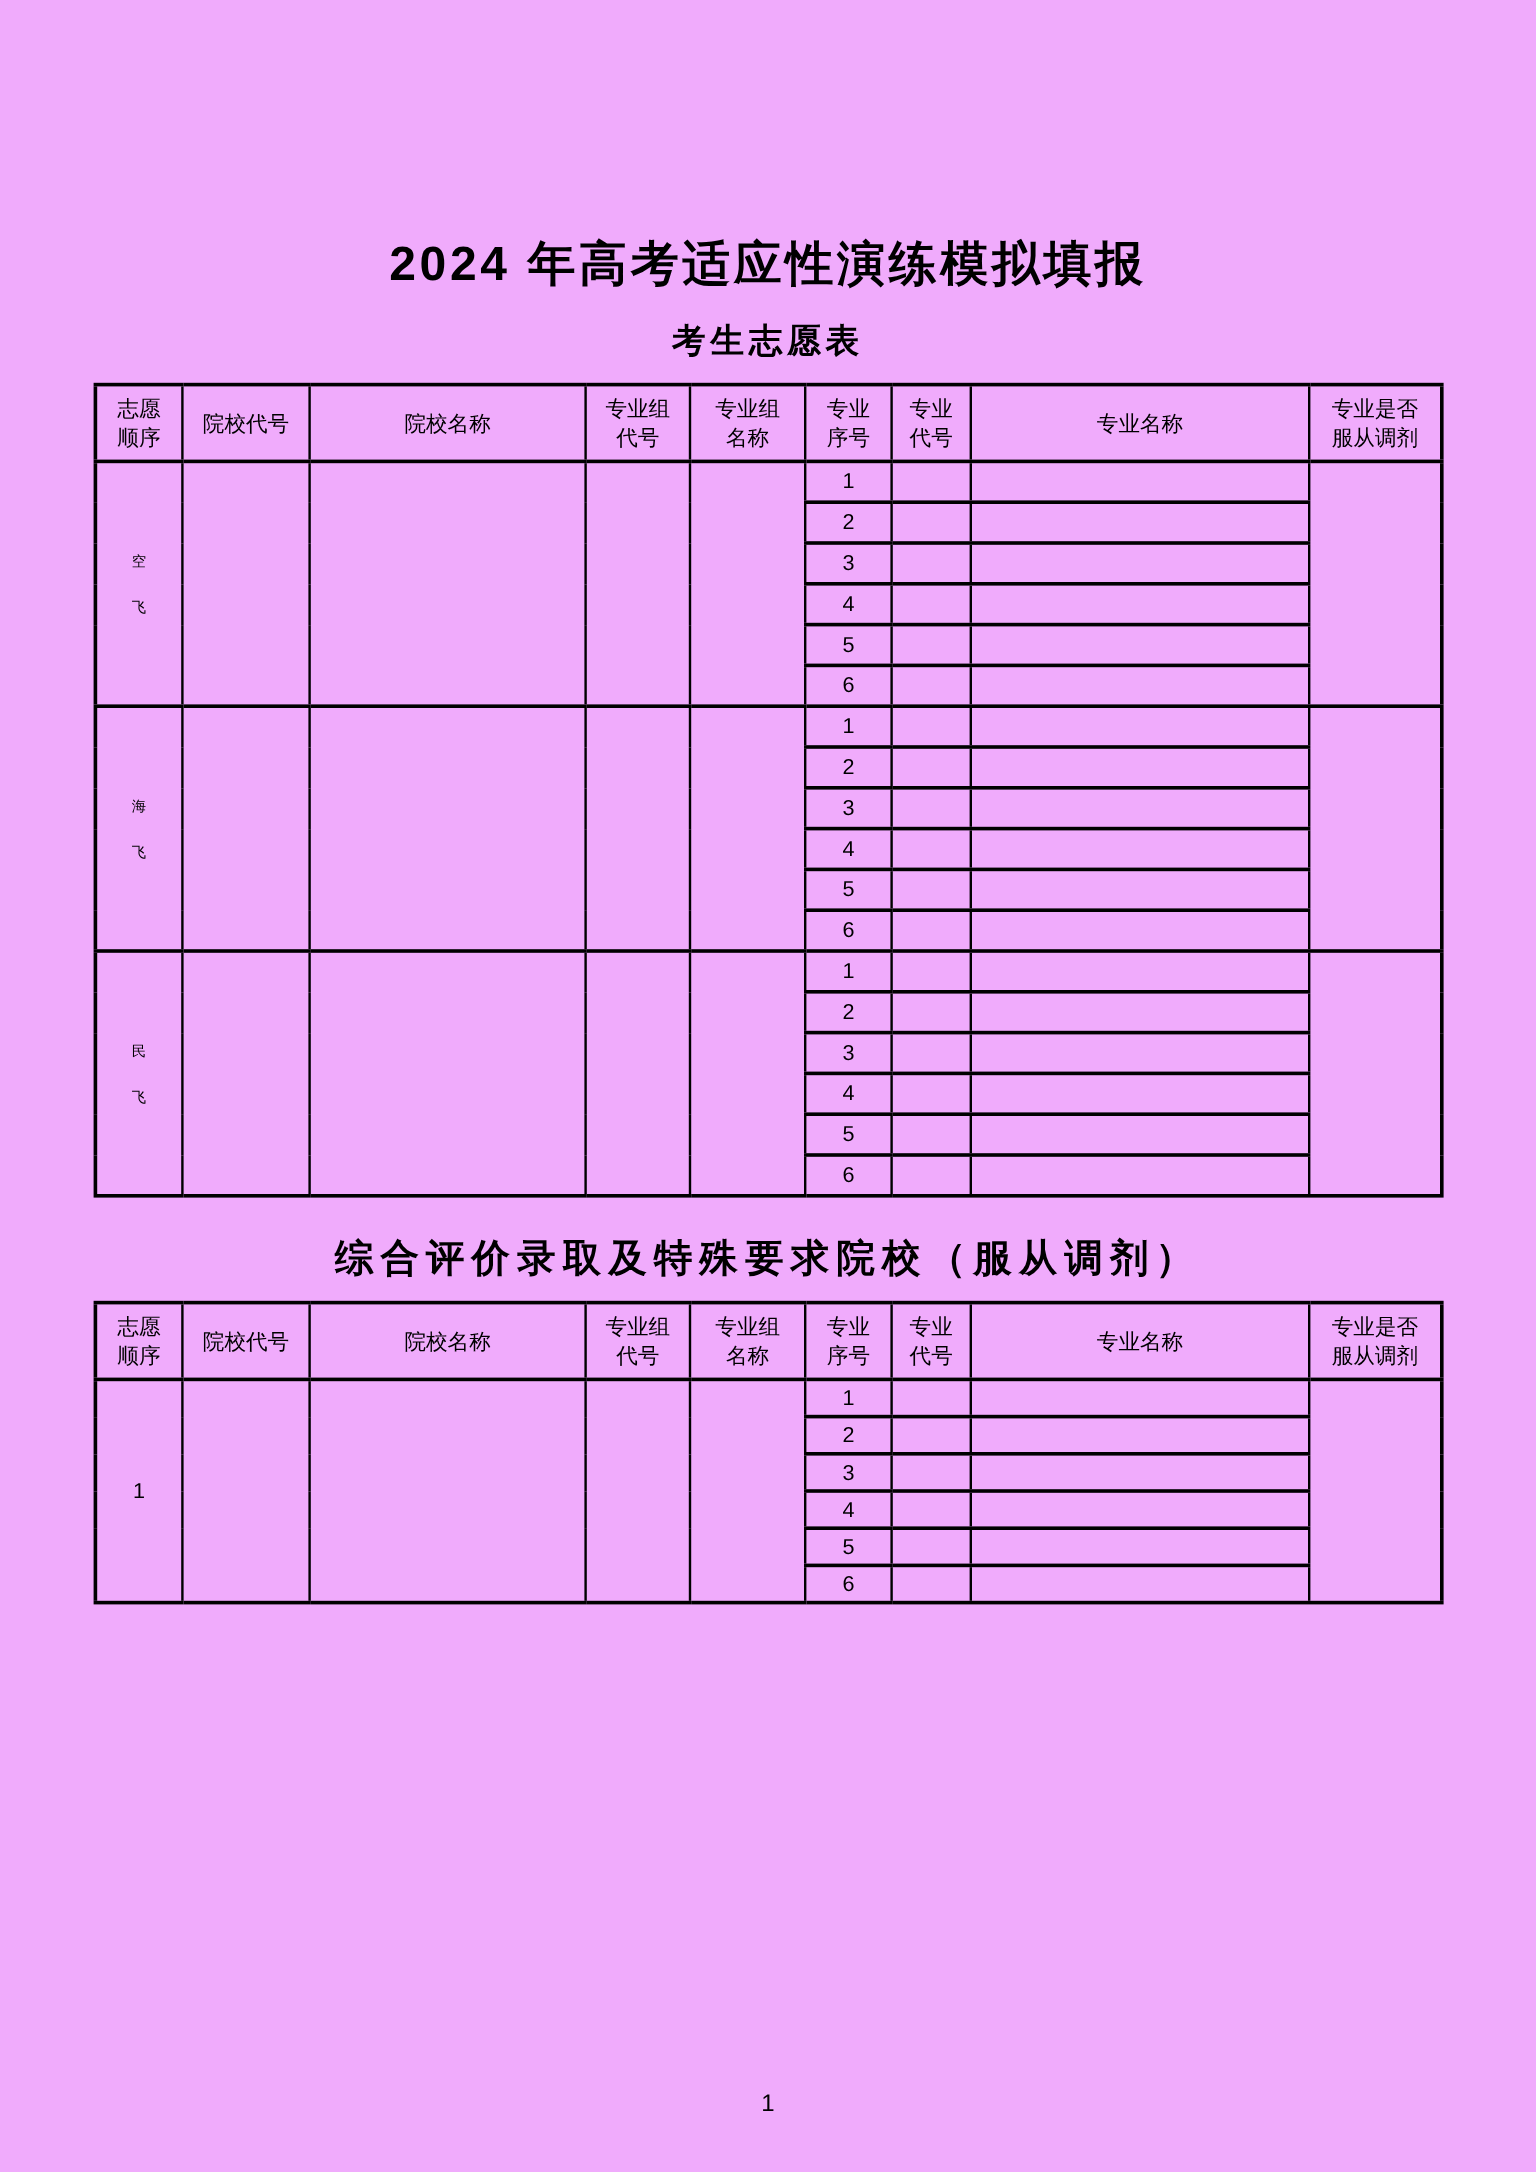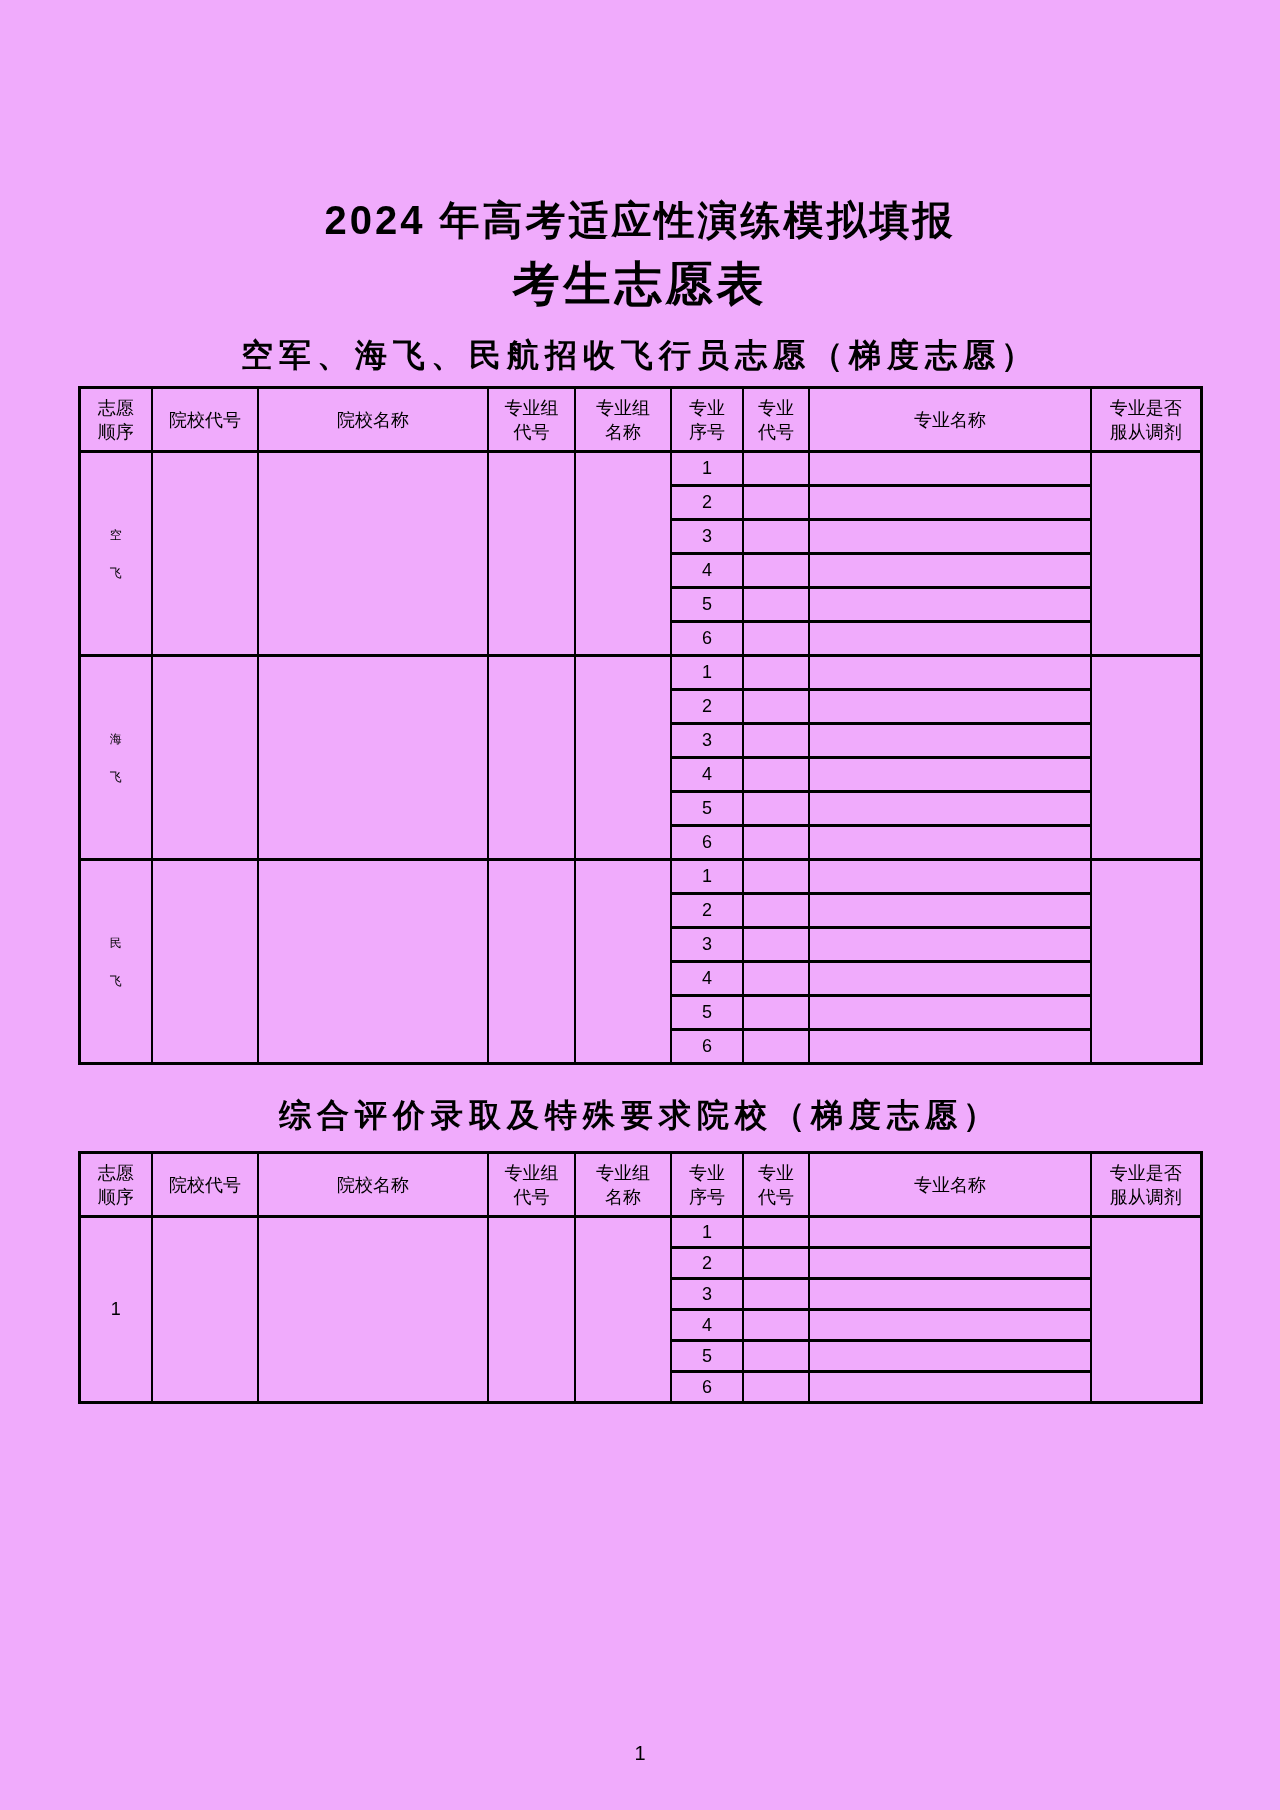--- a/index.html
+++ b/index.html
@@ -16,21 +16,21 @@
   .doc-title {
     padding-top: 196px;
     font-size: 40px;
     line-height: 48px;
     font-weight: bold;
     text-align: center;
     letter-spacing: 3px;
   }
   .doc-subtitle {
     margin-top: 16px;
-    font-size: 47px;
+    font-size: 28px;
     line-height: 48px;
     font-weight: bold;
     text-align: center;
     letter-spacing: 4px;
   }
   .section-title {
     font-size: 32px;
     line-height: 40px;
     font-weight: bold;
     text-align: center;
@@ -84,21 +84,20 @@
 </style>
 </head>
 <body>
 
 <div class="page">
 
   <div class="doc-title">2024 年高考适应性演练模拟填报</div>
   <div class="doc-subtitle">考生志愿表</div>
 
 
-  <div class="section-title first">空军、海飞、民航招收飞行员志愿（梯度志愿）</div>
 
   <table class="form-table t1">
     <colgroup>
       <col style="width:73px">
         <col style="width:106px">
         <col style="width:230px">
         <col style="width:87px">
         <col style="width:96px">
         <col style="width:72px">
         <col style="width:66px">
@@ -232,21 +231,21 @@
           <td></td>
         </tr>
       <tr>
           <td>6</td>
           <td></td>
           <td></td>
         </tr>
     </tbody>
   </table>
 
-  <div class="section-title second">综合评价录取及特殊要求院校（梯度志愿）</div>
+  <div class="section-title second">综合评价录取及特殊要求院校（服从调剂）</div>
 
   <table class="form-table t2">
     <colgroup>
       <col style="width:73px">
         <col style="width:106px">
         <col style="width:230px">
         <col style="width:87px">
         <col style="width:96px">
         <col style="width:72px">
         <col style="width:66px">

